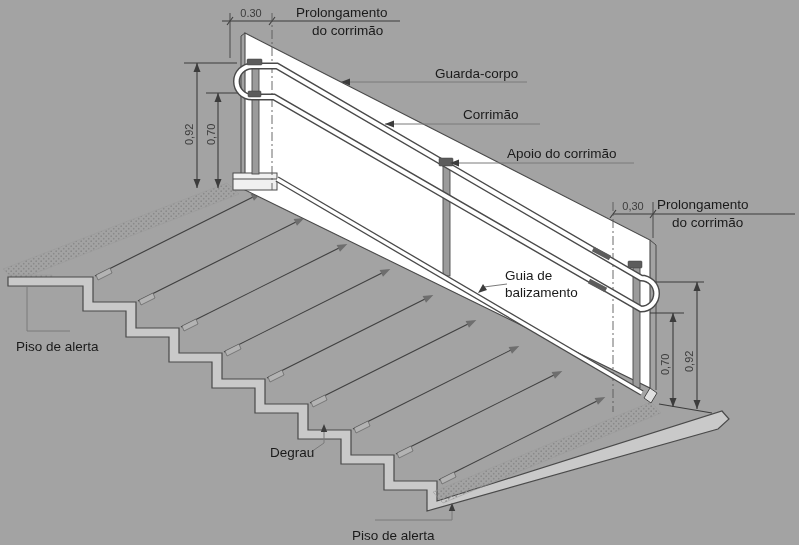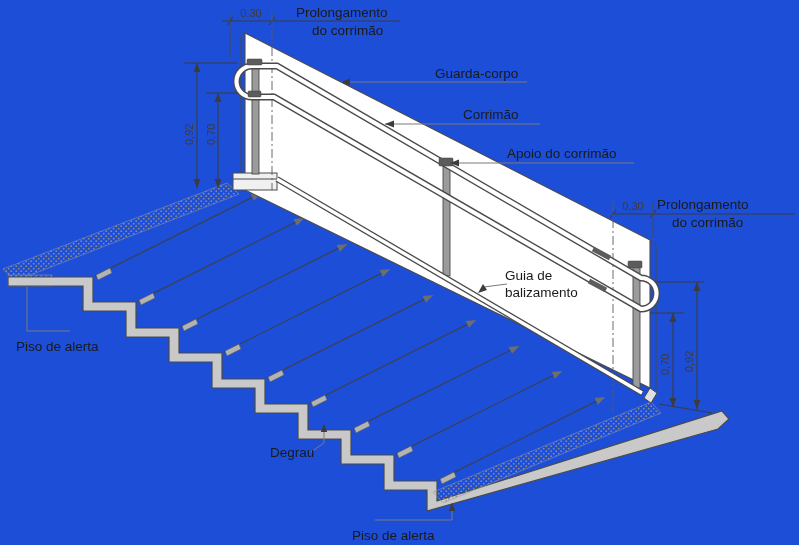--- a/index.html
+++ b/index.html
@@ -1,16 +1,16 @@
 <!DOCTYPE html>
 <html><head>
 <meta charset="utf-8">
 <style>
   html,body{margin:0;padding:0;background:#ffffff;}
-  #stage{position:relative;width:799px;height:545px;background:#1d4ed8;overflow:hidden;
+  #stage{position:relative;width:799px;height:545px;background:#a3a3a3;overflow:hidden;
          font-family:"Liberation Sans", sans-serif;}
   svg{display:block;}
   text{font-family:"Liberation Sans", sans-serif;}
   .lbl{font-size:13.5px;fill:#1a1a1a;}
   .dim{font-size:11px;fill:#3c3c3c;}
   .thin{stroke:#4a4a4a;stroke-width:1;fill:none;}
   .leader{stroke:#7a7a7a;stroke-width:1;fill:none;}
   .dashdot{stroke:#5a5a5a;stroke-width:0.9;fill:none;stroke-dasharray:9 3 2 3;}
   .tick{stroke:#3c3c3c;stroke-width:1.1;}
   .arr{fill:#3c3c3c;stroke:none;}

